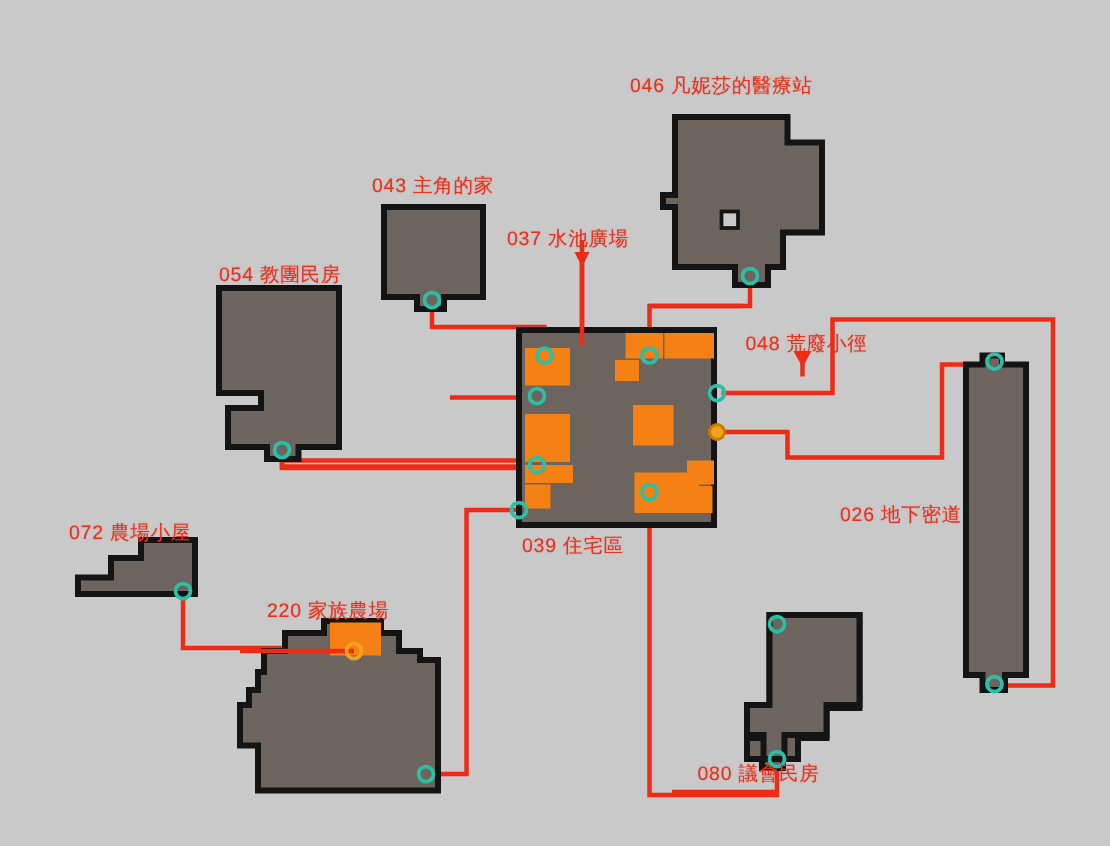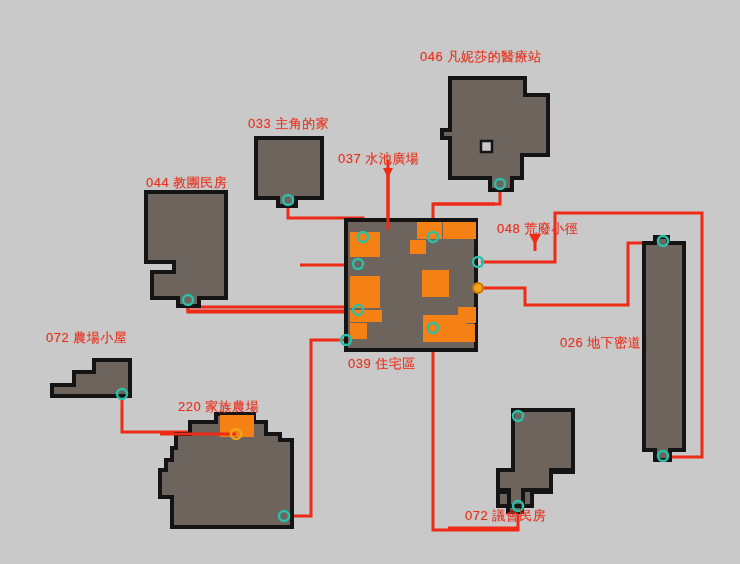--- a/index.html
+++ b/index.html
@@ -157,31 +157,31 @@
     </g>
 
     <g>
       <polygon points="529,234 541,234 535,245" fill="#ee2b16"></polygon>
       <polygon points="383,168 393,168 388,178" fill="#ee2b16"></polygon>
     </g>
   </svg>
 
   <div class="room-label" style="left:420px; top:50px;">046 凡妮莎的醫療站</div>
 
-  <div class="room-label" style="left:248px; top:117px;">033 主角的家</div>
+  <div class="room-label" style="left:248px; top:117px;">043 主角的家</div>
 
   <div class="room-label" style="left:338px; top:152px;">037 水池廣場</div>
 
-  <div class="room-label" style="left:146px; top:176px;">044 教團民房</div>
+  <div class="room-label" style="left:146px; top:176px;">054 教團民房</div>
 
   <div class="room-label" style="left:497px; top:222px;">048 荒廢小徑</div>
 
   <div class="room-label" style="left:560px; top:336px;">026 地下密道</div>
 
   <div class="room-label" style="left:348px; top:357px;">039 住宅區</div>
 
-  <div class="room-label" style="left:46px; top:331px;">072 農場小屋</div>
+  <div class="room-label" style="left:46px; top:348px;">072 農場小屋</div>
 
   <div class="room-label" style="left:178px; top:400px;">220 家族農場</div>
 
-  <div class="room-label" style="left:465px; top:509px;">072 議會民房</div>
+  <div class="room-label" style="left:465px; top:509px;">080 議會民房</div>
 
 </div>
 
 </body></html>

